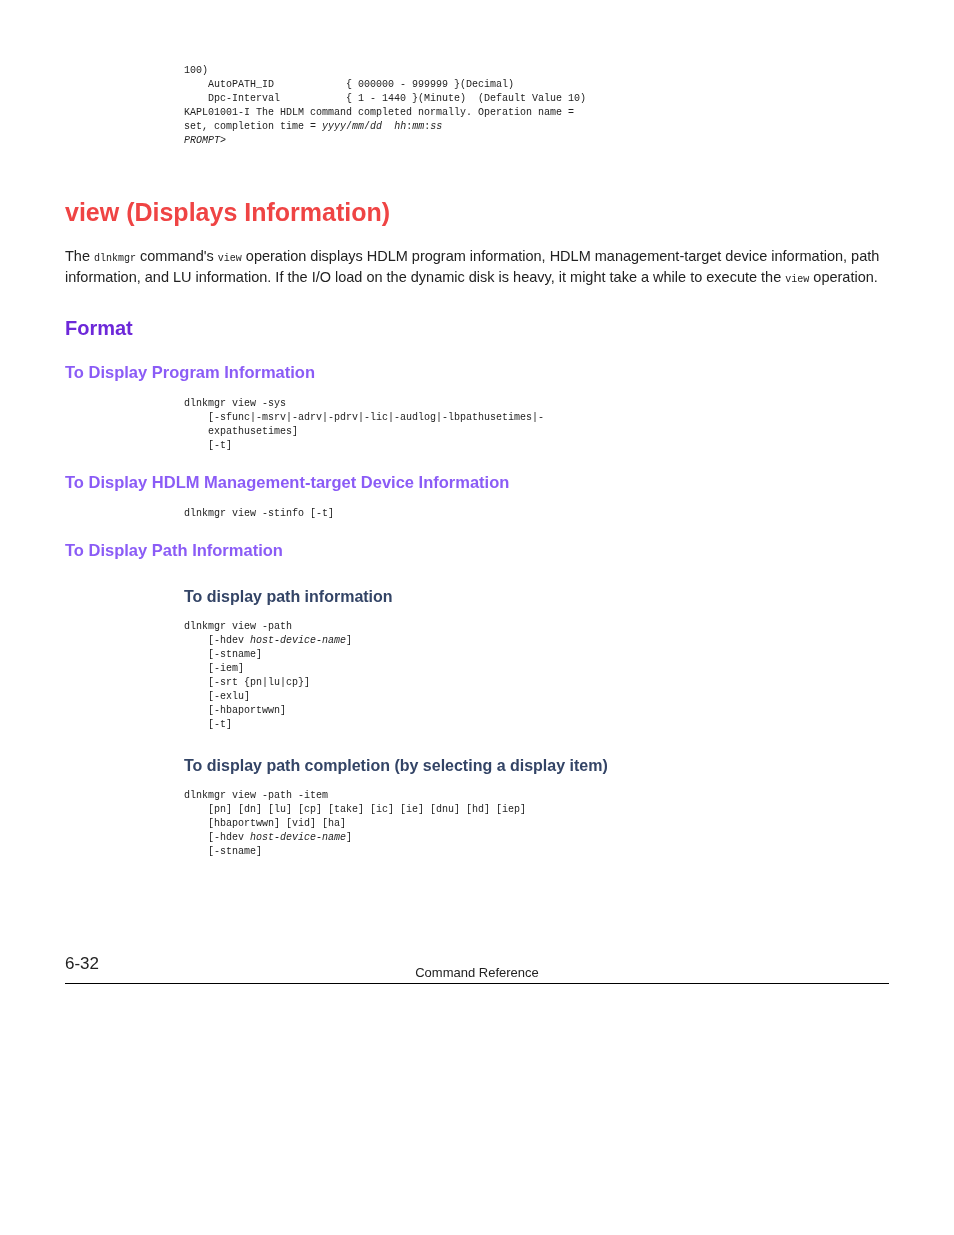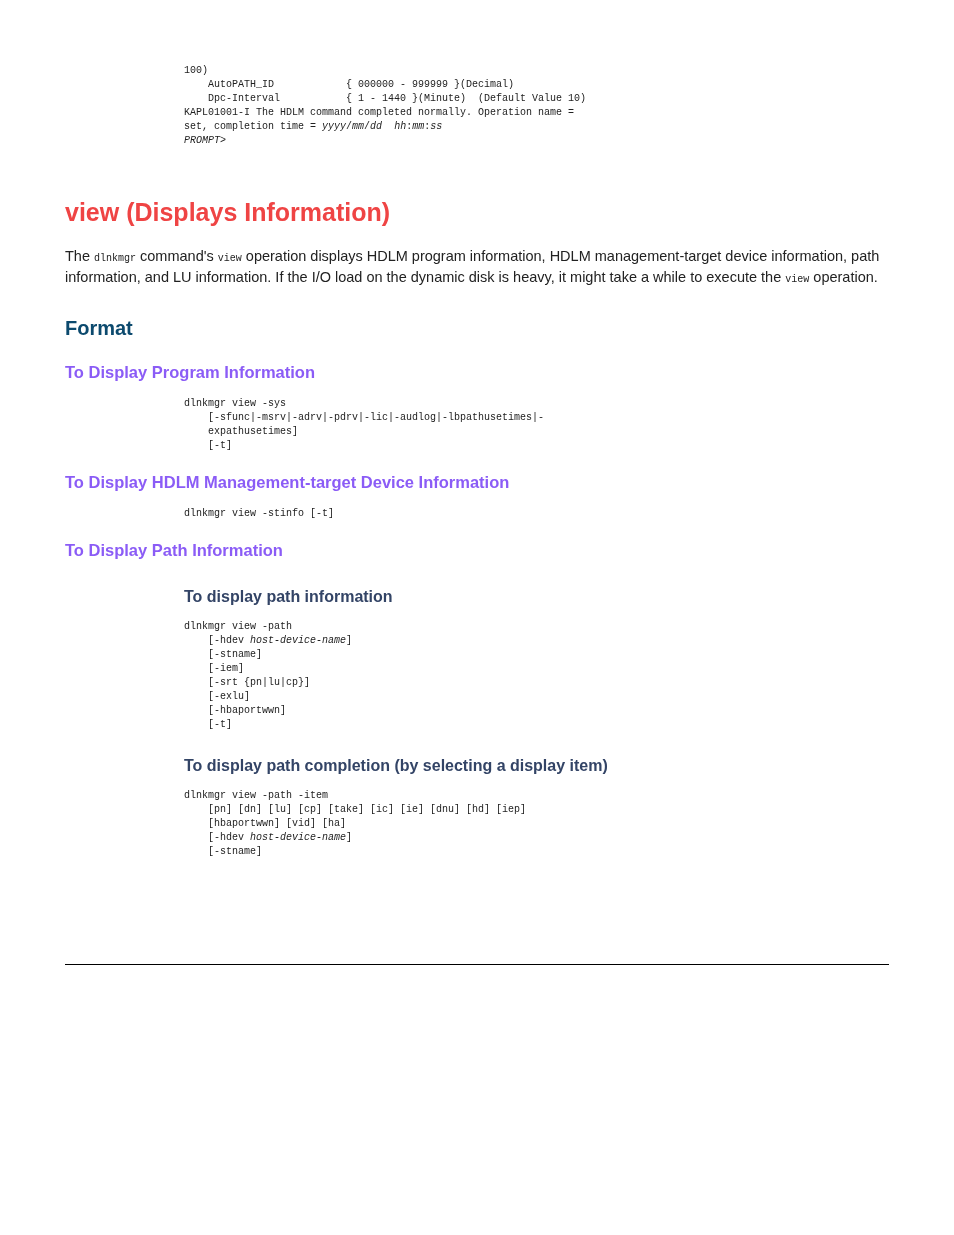--- a/index.html
+++ b/index.html
@@ -25,21 +25,21 @@
   .indent-content { margin-left: 119px; }
   .indent-code { margin-left: 119px; }
   h1 {
     color: #ef4444;
     font-size: 25px;
     font-weight: bold;
     margin: 46px 0 16px 0;
     font-family: Verdana, Geneva, sans-serif;
   }
   h2 {
-    color: #0c4a6e;
+    color: #6d28d9;
     font-size: 20px;
     font-weight: bold;
     margin: 26px 0 16px 0;
     font-family: Verdana, Geneva, sans-serif;
   }
   h3 {
     color: #8b5cf6;
     font-size: 16.5px;
     font-weight: bold;
     margin: 18px 0 12px 0;
@@ -130,14 +130,18 @@
 <span>    [-t]</span></div>
 
 <h4>To display path completion (by selecting a display item)</h4>
 <div class="mono pre indent-code code-block"><span>dlnkmgr view -path -item</span>
 <span>    [pn] [dn] [lu] [cp] [take] [ic] [ie] [dnu] [hd] [iep] </span>
 <span>    [hbaportwwn] [vid] [ha]</span>
 <span>    [-hdev </span><span class="italic">host-device-name</span><span>]</span>
 <span>    [-stname]</span></div>
 
 <div class="footer-wrap">
+  <div class="footer-row">
+    <span class="page-num">6-32</span>
+    <span class="footer-title">Command Reference</span>
+  </div>
   <div class="footer-line"></div>
 </div>
 
 </body></html>

